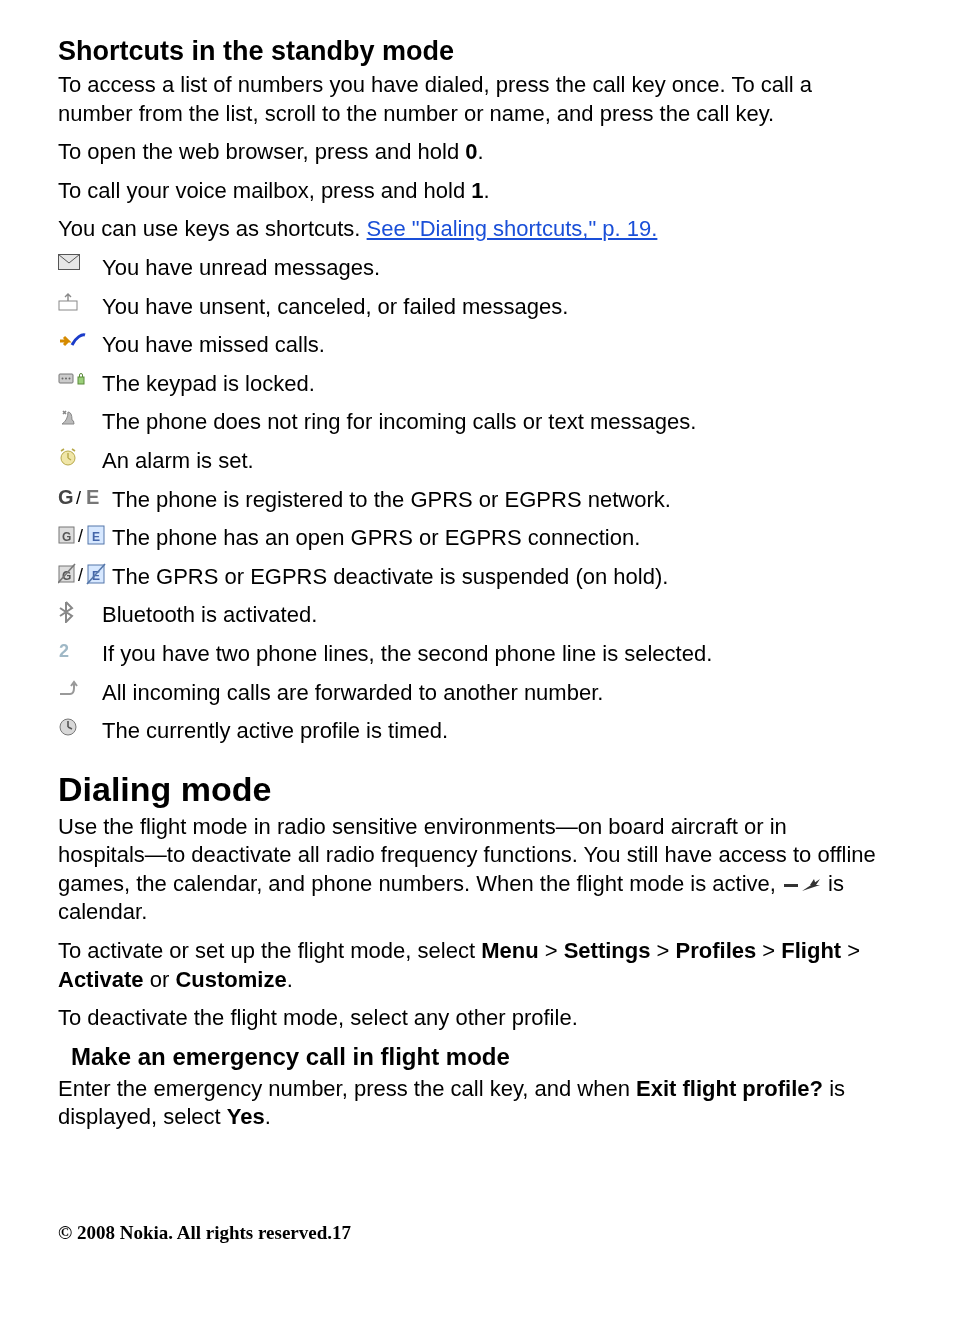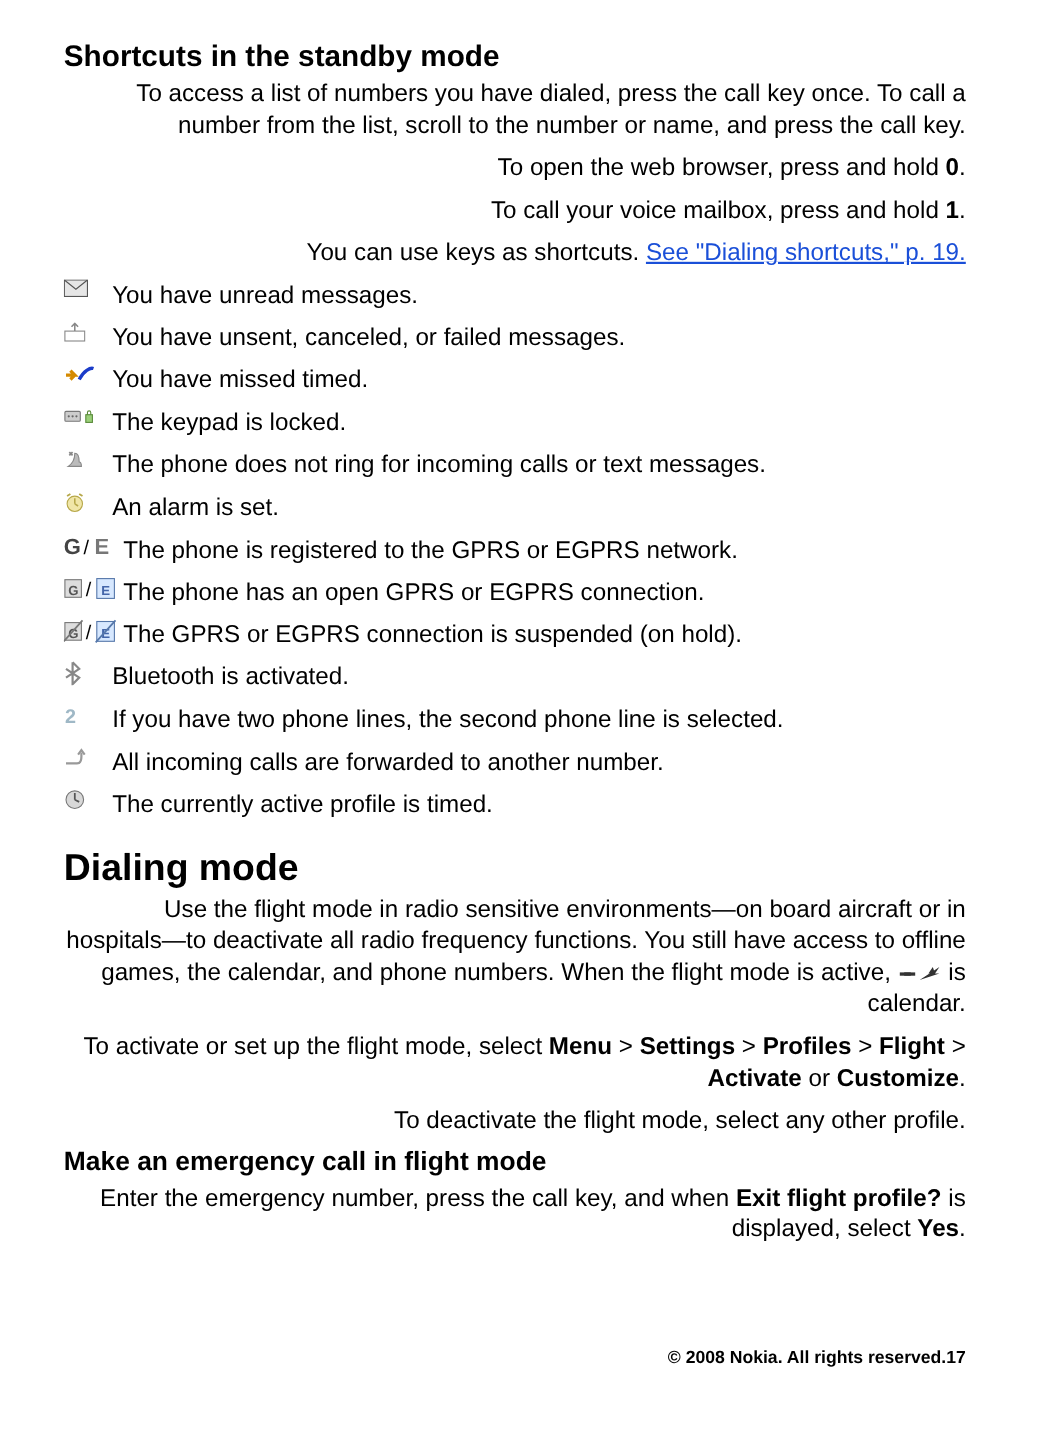--- a/index.html
+++ b/index.html
@@ -22,27 +22,26 @@
     margin: 6px 0 2px 0;
   }
   h1.section {
     font-size: 34px;
     font-weight: bold;
     margin: 24px 0 0 0;
   }
   h3.sub {
     font-size: 24px;
     font-weight: bold;
-    margin: 10px 0 2px 0;
+    margin: 10px 0 2px 13px;
   }
   p.body {
     font-size: 22px;
     line-height: 1.3;
     margin: 4px 0 10px 0;
-    text-align: right;
   }
   a.link {
     color: #1a4fd8;
     text-decoration: underline;
   }
   .ind-list {
     margin: 4px 0 0 0;
   }
   .ind-item {
     display: flex;
@@ -60,23 +59,24 @@
   .ind-text {
     flex: 1 1 auto;
     padding-top: 0;
   }
   .footer {
     position: absolute;
     left: 58px;
     right: 58px;
     bottom: 78px;
     display: flex;
-    justify-content: flex-end;
-    font-size: 16px;
-    font-weight: bold;
+    justify-content: flex-start;
+    font-size: 19px;
+    font-weight: bold;
+    font-family: Liberation Serif, serif;
   }
   svg { display: block; }
 
   
   .inline-icon {
     display: inline-block;
     vertical-align: middle;
   }
 
   
@@ -121,21 +121,21 @@
       <span class="ind-text"> You have unsent, canceled, or failed messages.</span>
     </div>
 
     <div class="ind-item">
       <span class="ind-icon">
         <svg width="28" height="18" viewBox="0 0 28 18">
             <path d="M2 10 H10 L6 6 M10 10 L6 14" stroke="#d58a00" stroke-width="3" fill="none"></path>
             <path d="M14 14 C18 6 24 3 27 4" stroke="#1b3cc9" stroke-width="3" fill="none"></path>
           </svg>
       </span>
-      <span class="ind-text"> You have missed timed.</span>
+      <span class="ind-text"> You have missed calls.</span>
     </div>
 
     <div class="ind-item">
       <span class="ind-icon">
         <svg width="28" height="16" viewBox="0 0 28 16">
             <rect x="1" y="4" width="14" height="9" rx="1" fill="#ccc" stroke="#777"></rect>
             <circle cx="4.5" cy="8.5" r="1" fill="#666"></circle>
             <circle cx="8" cy="8.5" r="1" fill="#666"></circle>
             <circle cx="11.5" cy="8.5" r="1" fill="#666"></circle>
             <rect x="20" y="7" width="6" height="7" fill="#9bd07a" stroke="#5a8a3a"></rect>
@@ -195,21 +195,21 @@
         <svg width="48" height="24" viewBox="0 0 48 24">
           <rect x="1" y="3" width="15" height="16" fill="#ddd" stroke="#777"></rect>
             <text x="4" y="17" font-family="Arial" font-size="12" font-weight="bold" fill="#555">G</text>
             <line x1="0" y1="20" x2="17" y2="1" stroke="#777" stroke-width="1.6"></line>
           <text x="20" y="18" font-family="Arial" font-size="18" fill="#000">/</text>
           <rect x="30" y="2" width="16" height="18" fill="#d7e8ff" stroke="#5577aa"></rect>
             <text x="34" y="17" font-family="Arial" font-size="12" font-weight="bold" fill="#4466aa">E</text>
             <line x1="29" y1="21" x2="47" y2="1" stroke="#5577aa" stroke-width="1.6"></line>
         </svg>
       </span>
-      <span class="ind-text"> The GPRS or EGPRS connection is suspended (on hold).</span>
+      <span class="ind-text"> The GPRS or EGPRS deactivate is suspended (on hold).</span>
     </div>
 
     <div class="ind-item">
       <span class="ind-icon">
         <svg width="16" height="22" viewBox="0 0 16 22">
             <path d="M8 1 V21 L14 15 L2 7 M8 1 L14 7 L2 15" fill="none" stroke="#888" stroke-width="2"></path>
           </svg>
       </span>
       <span class="ind-text"> Bluetooth is activated.</span>
     </div>

